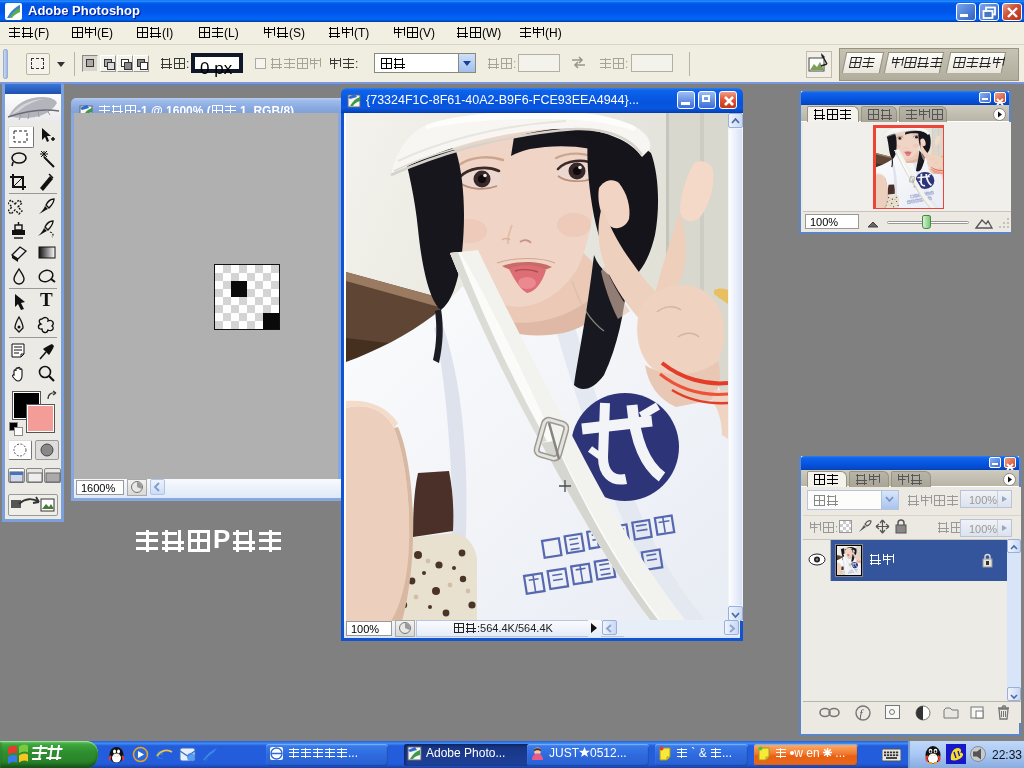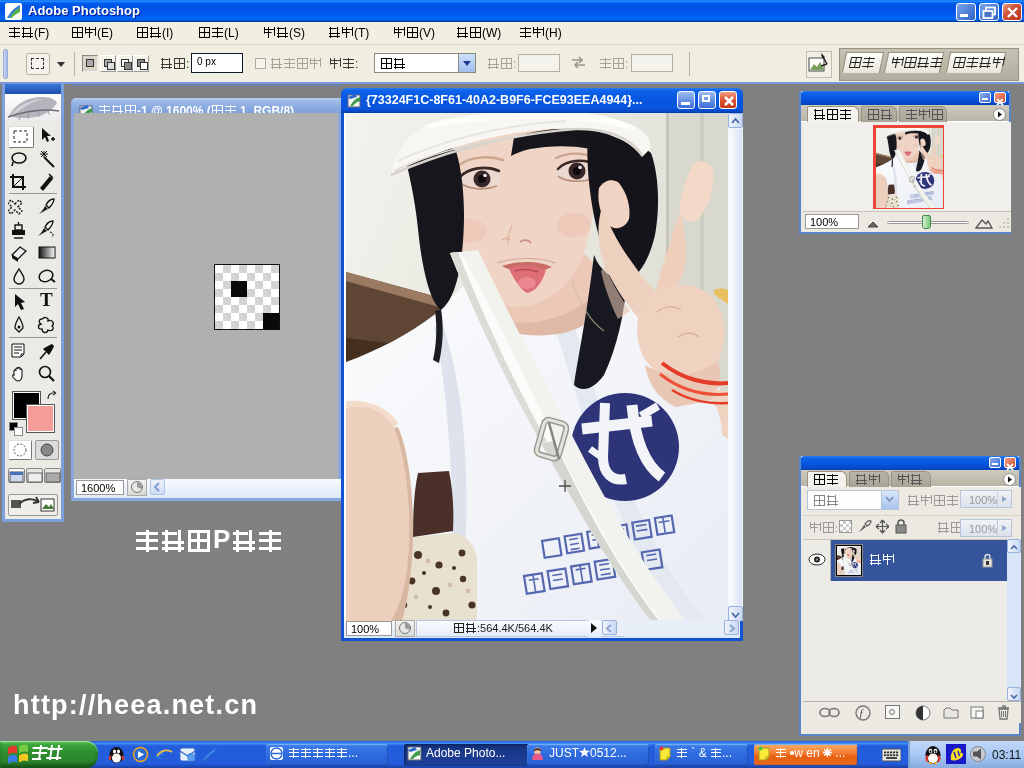--- a/index.html
+++ b/index.html
@@ -113,21 +113,21 @@
     </div>
  <div class="abs selbtn" style="left:117px">
       <div class="sq1" style="background:#fff"></div>
       <div class="sq2" style="background:#888"></div>
     </div>
  <div class="abs selbtn" style="left:133px">
       <div class="sq1" style="background:#888"></div>
       <div class="sq2" style="background:#fff;border-color:#333"></div>
     </div>
  <span class="abs olbl" style="left:160px"><i class="k2"></i><i class="k3"></i>:</span>
- <div class="abs" style="left:191px;top:8px;width:52px;height:20px;background:#fff;border:1px solid #0f172a;font-size:10px;padding:2px 0 0 5px">0 px</div>
+ <div class="abs" style="left:191px;top:8px;width:52px;height:20px;background:#fff;border:4px solid #0f172a;font-size:17px;padding:2px 0 0 5px">0 px</div>
  <div class="abs" style="left:255px;top:13px;width:11px;height:11px;border:1px solid #aaa;background:#f6f4ec"></div>
  <span class="abs olbl" style="left:270px;color:#a8a494"><i class="k2"></i><i class="k"></i><i class="k3"></i><i class="k4"></i></span>
  <span class="abs olbl" style="left:329px"><i class="k4"></i><i class="k"></i>:</span>
  <div class="abs" style="left:374px;top:8px;width:102px;height:20px;background:#fff;border:1px solid #8a897c">
       <span style="position:absolute;left:5px;top:3px;font-size:12px"><i class="k3"></i><i class="k2"></i></span>
       <div style="position:absolute;right:0;top:0;width:17px;height:18px;background:linear-gradient(#cfe0f8,#9fc0ee);border-left:1px solid #8a897c">
         <div class="arr-d" style="position:absolute;left:4px;top:7px;border-top-color:#1c3f94"></div>
       </div>
     </div>
  <span class="abs olbl" style="left:487px;color:#a8a494"><i class="k2"></i><i class="k3"></i>:</span>
@@ -323,21 +323,21 @@
  </div>
 </div>
 
 <div class="abs" id="doc2">
  <div class="abs" style="left:0;top:0;width:402px;height:25px;background:linear-gradient(#2a7ff2 0%,#0f63ea 10%,#085ae4 35%,#0653de 60%,#0a57e0 80%,#0646c2 95%,#023a9e 100%);border-radius:6px 6px 0 0">
   <svg class="abs" style="left:6px;top:5px" width="15" height="15">
           <rect x="1" y="2" width="12" height="12" fill="#f4f4f2" stroke="#667"></rect>
           <path d="M3 13 C6 8 9 5 13 4 L13 8 C9 9 7 11 6 13z" fill="#3a9a48"></path>
           <path d="M1 4 l7 -3 2 3 -7 2z" fill="#2e6ad0"></path>
         </svg>
-  <span style="position:absolute;left:25px;top:5px;color:#fff;font-weight:bold;font-size:12.5px;letter-spacing:0;white-space:nowrap">{73324F1C-8F61-40A2-B9F6-FCE93EEA4944}...</span>
+  <span style="position:absolute;left:25px;top:5px;color:#fff;font-weight:normal;font-size:12.5px;letter-spacing:0;white-space:nowrap">{73324F1C-8F61-40A2-B9F6-FCE93EEA4944}...</span>
   <div class="dbtn" style="left:336px;background:linear-gradient(#9dbdf2,#3a6cd8)">
           <div style="position:absolute;left:3px;bottom:3px;width:9px;height:3px;background:#fff"></div>
         </div>
   <div class="dbtn" style="left:357px;background:linear-gradient(#9dbdf2,#3a6cd8)">
           <div style="position:absolute;left:3px;top:3px;width:8px;height:7px;border:2px solid #fff"></div>
         </div>
   <div class="dbtn" style="left:378px;background:linear-gradient(#f0a088,#e05838 45%,#c03818)">
           <svg style="position:absolute;left:2px;top:2px" width="14" height="14">
             <path d="M3 3 L11 11 M11 3 L3 11" stroke="#fff" stroke-width="2.6"></path>
           </svg>
@@ -682,21 +682,20 @@
   <svg class="abs" style="left:194px;top:2px" width="13" height="16">
           <path d="M2 5 h9 l-1 10 h-7z M1 4 h11 M5 4 l1 -2 h2 l1 2" fill="none" stroke="#777" stroke-width="1.3"></path>
           <path d="M4.5 7 v6 M6.5 7 v6 M8.5 7 v6" stroke="#777"></path>
         </svg>
  </div>
 </div>
 
 <div class="abs" style="left:134px;top:441px;color:#fff">
  <i class="kb"></i><i class="kb2"></i><i class="kb3"></i><span style="font-size:26px;font-weight:bold;vertical-align:middle;margin:0 1px;position:relative;top:-1px">P</span><i class="kb2"></i><i class="kb"></i>
 </div>
-<div class="abs" style="left:13px;top:606px;color:#fff;font-size:27px;font-weight:bold;letter-spacing:1.2px">http://heea.net.cn</div>
 </div>
 <div class="abs" id="taskbar">
  <div class="abs" style="left:0;top:0;width:98px;height:27px;border-radius:0 12px 12px 0;background:linear-gradient(#6cc96c 0%,#3ca53c 14%,#2f8f2f 40%,#2a842a 75%,#1a5c1a 100%);box-shadow:inset 0 1px 1px #9ae89a,inset 0 -2px 3px #14541a">
   <svg class="abs" style="left:7px;top:3px" width="22" height="21" viewBox="0 0 22 21">
         <g transform="skewY(-7)">
           <path d="M1,4 C4,2 7,2 10,4 L10,11 C7,9 4,9 1,11z" fill="#e83a2a"></path>
           <path d="M12,4 C15,2 18,2 21,4 L21,11 C18,9 15,9 12,11z" fill="#7ac943"></path>
           <path d="M1,13 C4,11 7,11 10,13 L10,20 C7,18 4,18 1,20z" fill="#3a7ae8"></path>
           <path d="M12,13 C15,11 18,11 21,13 L21,20 C18,18 15,18 12,20z" fill="#f8c620"></path>
         </g>
@@ -788,15 +787,15 @@
   <div class="abs" style="left:36px;top:3px;width:20px;height:20px;background:#1818c8"><svg width="20" height="20">
           <path d="M5 16 C4 10 7 4 12 4 C15 4 16 7 14 9 C17 8 18 11 16 13 C13 16 9 17 5 16z" fill="#f8e020"></path>
           <path d="M8 8 l2 6 M12 7 l1.5 5" stroke="#1818c8" stroke-width="1.4"></path>
         </svg></div>
   <svg class="abs" style="left:60px;top:4px" width="17" height="18">
         <circle cx="8" cy="9" r="7.5" fill="#c8cad0"></circle>
         <circle cx="8" cy="9" r="7.5" fill="none" stroke="#888a92"></circle>
         <rect x="3" y="6.5" width="4" height="5" fill="#555"></rect>
         <path d="M7 6.5 L11 3.5 V14.5 L7 11.5z" fill="#555"></path>
       </svg>
-  <span class="abs" style="left:82px;top:7px;font-size:12px;color:#111">03:11</span>
+  <span class="abs" style="left:82px;top:7px;font-size:12px;color:#111">22:33</span>
  </div>
 </div>
 
 </body></html>

